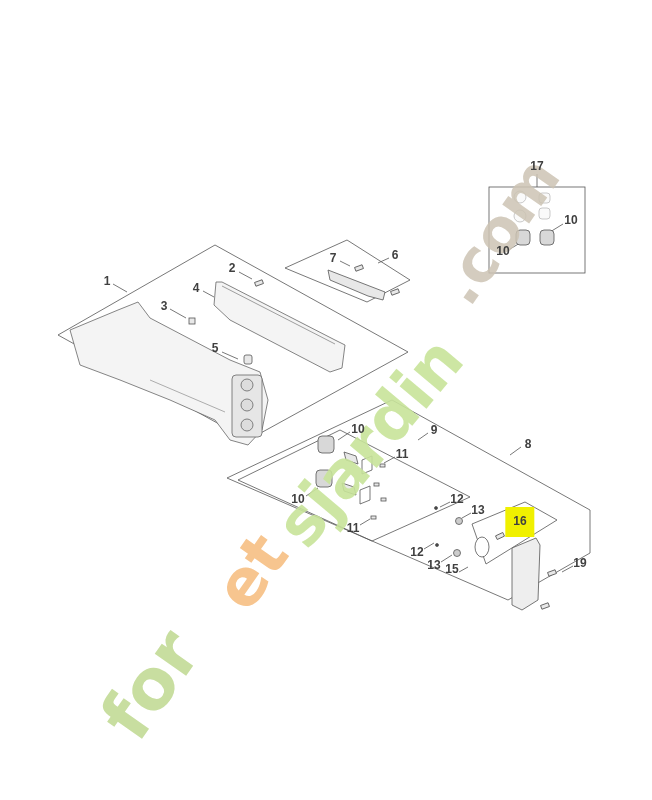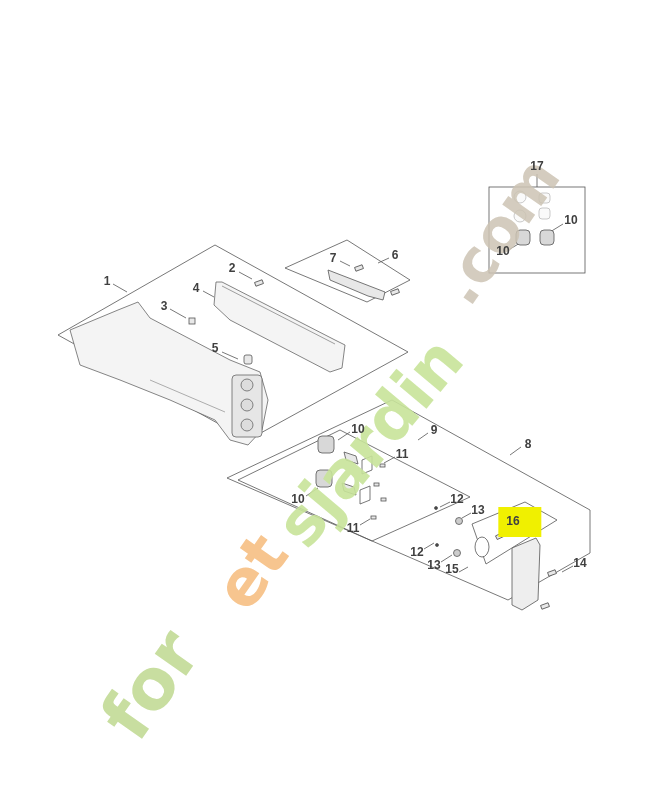--- a/index.html
+++ b/index.html
@@ -1,20 +1,20 @@
 <!DOCTYPE html>
 <html><head>
 <meta charset="utf-8">
 <style>
   html, body { margin: 0; padding: 0; background: #ffffff; }
   body { width: 652px; height: 800px; position: relative; overflow: hidden; font-family: "Liberation Sans", sans-serif; }
   #stage { position: absolute; left: 0; top: 0; width: 652px; height: 800px; }
   svg { position: absolute; left: 0; top: 0; }
   .lbl { position: absolute; font-size: 12px; font-weight: bold; color: #404040; line-height: 1; transform: translate(-50%, -50%); white-space: nowrap; }
-  .lbl.hl { background: #f0f000; padding: 8px 22px 10px 8px; }
+  .lbl.hl { background: #f0f000; padding: 8px 8px 10px 8px; }
   .wm { position: absolute; font-family: "DejaVu Sans", sans-serif; font-weight: bold; white-space: nowrap; transform-origin: left center; }
 </style>
 </head>
 <body>
 
 <div id="stage">
   <svg width="652" height="800" viewBox="0 0 652 800">
     <g fill="none" stroke="#555" stroke-width="0.8">
 
       <polygon points="58,335 215,245 408,352 248,440"></polygon>
@@ -126,18 +126,18 @@
     <span class="lbl" style="left:358px; top:429px;">10</span>
     <span class="lbl" style="left:298px; top:499px;">10</span>
     <span class="lbl" style="left:571px; top:220px;">10</span>
     <span class="lbl" style="left:503px; top:251px;">10</span>
     <span class="lbl" style="left:402px; top:454px;">11</span>
     <span class="lbl" style="left:353px; top:528px;">11</span>
     <span class="lbl" style="left:457px; top:499px;">12</span>
     <span class="lbl" style="left:417px; top:552px;">12</span>
     <span class="lbl" style="left:478px; top:510px;">13</span>
     <span class="lbl" style="left:434px; top:565px;">13</span>
-    <span class="lbl" style="left:580px; top:563px;">14</span>
+    <span class="lbl" style="left:580px; top:563px;">19</span>
     <span class="lbl" style="left:452px; top:569px;">15</span>
     <span class="lbl hl" style="left:520px; top:522px;">16</span>
     <span class="lbl" style="left:537px; top:166px;">17</span>
   </div>
 </div>
 
 </body></html>

